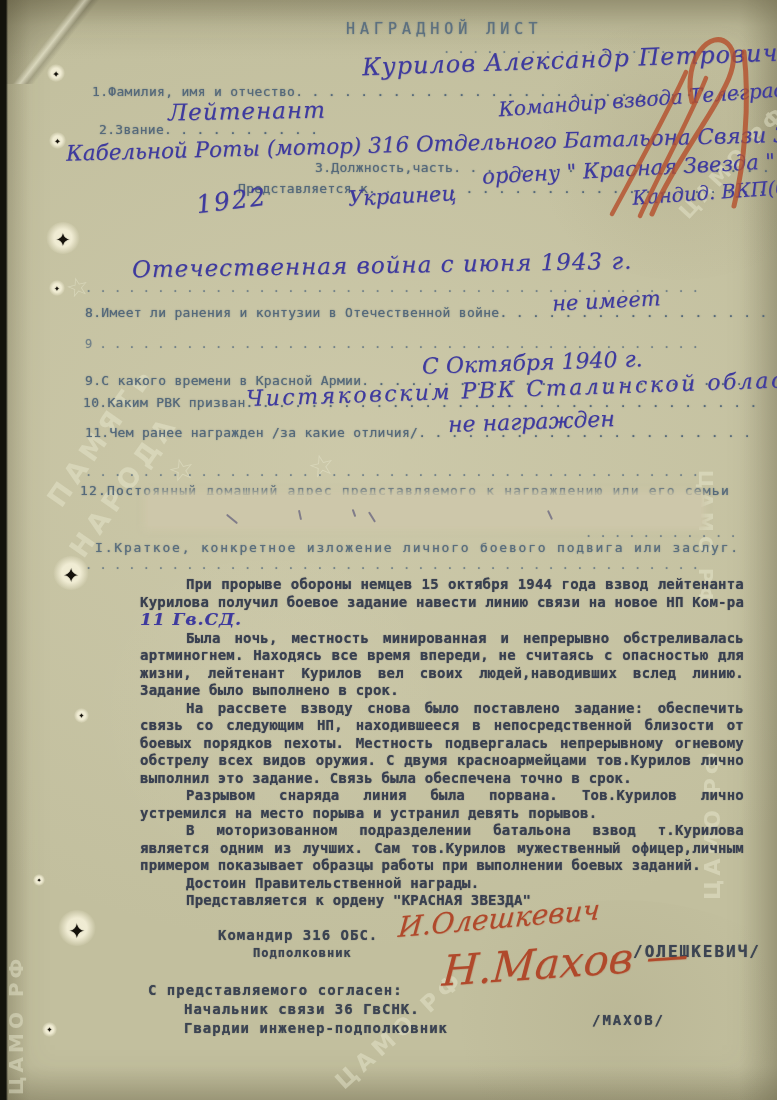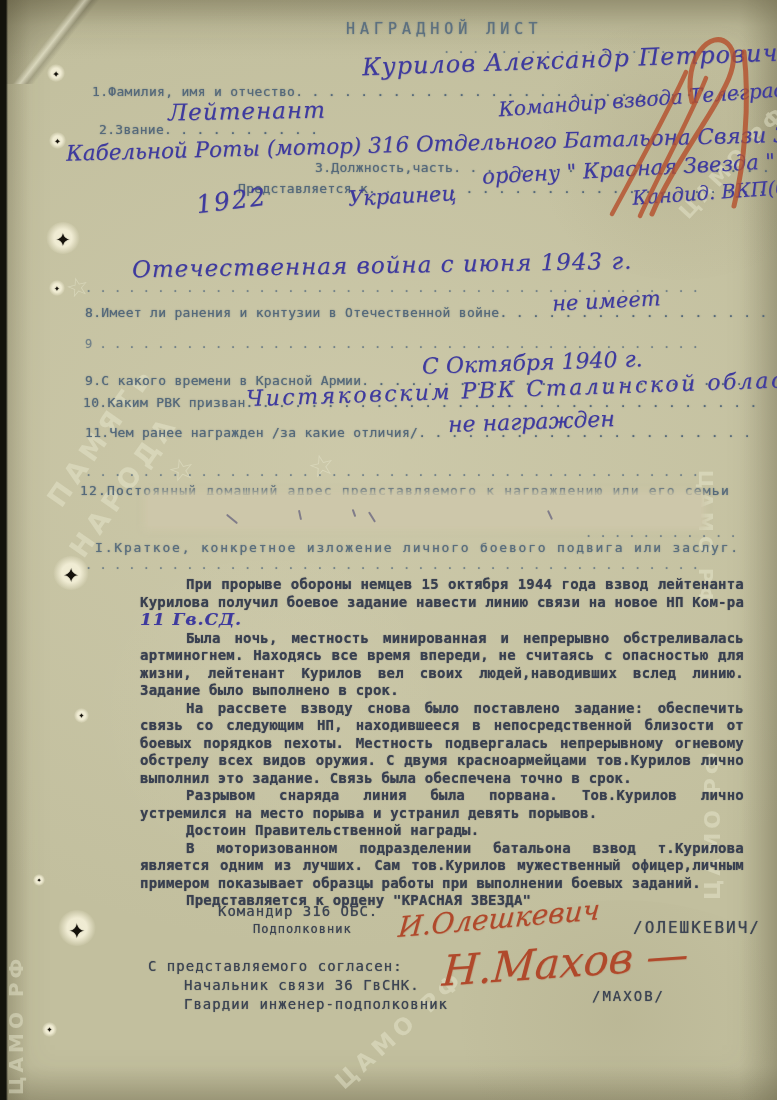--- a/index.html
+++ b/index.html
@@ -10,21 +10,21 @@
       linear-gradient(180deg, rgba(105,98,66,0.30) 0, rgba(105,98,66,0.08) 26px, rgba(0,0,0,0) 60px),
       linear-gradient(90deg, rgba(90,84,55,0.25) 0, rgba(0,0,0,0) 30px),
       linear-gradient(270deg, rgba(95,90,60,0.22) 0, rgba(0,0,0,0) 38px),
       linear-gradient(0deg, rgba(95,90,60,0.22) 0, rgba(0,0,0,0) 34px),
       #c2bf9e;
     box-shadow: inset 0 0 46px rgba(70,64,40,0.35);
     font-family:"DejaVu Sans Mono", monospace;
   }
   .typed{position:absolute;white-space:pre;color:#55697a;font-size:13px;letter-spacing:.3px;
          text-shadow:0 0 1.3px rgba(85,105,122,.9);}
-  .typed.dark{color:#3c4452;font-weight:normal;text-shadow:0 0 1px rgba(60,68,82,.85);}
+  .typed.dark{color:#3c4452;font-weight:bold;text-shadow:0 0 1px rgba(60,68,82,.85);margin-top:24px;}
   .dots{position:absolute;white-space:pre;color:#5f7383;font-size:12px;opacity:.8;
         text-shadow:0 0 1px rgba(95,115,131,.8);}
   .ink{position:absolute;white-space:pre;font-family:"DejaVu Serif", serif;font-style:italic;
        color:#3e3a9e;text-shadow:.4px .4px .7px rgba(62,58,158,.45);}
   .red-ink{color:#b0492b;text-shadow:.5px .5px 1px rgba(176,73,43,.4);}
   .citation{position:absolute;left:140px;top:576px;width:604px;text-align:justify;}
   .citation p{margin:0;text-indent:46px;font-size:14px;line-height:17.5px;font-weight:bold;
               color:#394050;letter-spacing:.2px;text-shadow:0 0 1.1px rgba(57,64,80,.8);
               text-align:justify;}
   .ink-inline{font-family:"DejaVu Serif",serif;font-style:italic;color:#3e3a9e;font-size:17px;
@@ -128,22 +128,22 @@
   <div class="residue" style="left:545px;top:514px;width:10px;transform:rotate(65deg);"></div>
 
   <span class="typed" style="left:95px;top:540px;letter-spacing:1.8px;color:#5a6e7d;">I.Краткое, конкретное изложение личного боевого подвига или заслуг.</span>
   <span class="dots" style="left:85px;top:558px;">. . . . . . . . . . . . . . . . . . . . . . . . . . . . . . . . . . . . . . . . . . .</span>
 
   <div class="citation">
     <p><span>При прорыве обороны немцев 15 октября 1944 года взвод лейтенанта Курилова получил боевое задание навести линию связи на новое НП Ком-ра </span><span class="ink-inline">11 Гв.СД.</span></p>
     <p>Была ночь, местность минированная и непрерывно обстреливалась артминогнем. Находясь все время впереди, не считаясь с опасностью для жизни, лейтенант Курилов вел своих людей,наводивших вслед линию. Задание было выполнено в срок.</p>
     <p>На рассвете взводу снова было поставлено задание: обеспечить связь со следующим НП, находившееся в непосредственной близости от боевых порядков пехоты. Местность подвергалась непрерывному огневому обстрелу всех видов оружия. С двумя красноармейцами тов.Курилов лично выполнил это задание. Связь была обеспечена точно в срок.</p>
     <p>Разрывом снаряда линия была порвана. Тов.Курилов лично устремился на место порыва и устранил девять порывов.</p>
+    <p>В моторизованном подразделении батальона взвод т.Курилова является одним из лучших. Сам тов.Курилов мужественный офицер,личным примером показывает образцы работы при выполнении боевых заданий.</p>
     <p>Достоин Правительственной награды.</p>
-    <p>В моторизованном подразделении батальона взвод т.Курилова является одним из лучших. Сам тов.Курилов мужественный офицер,личным примером показывает образцы работы при выполнении боевых заданий.</p>
     <p>Представляется к ордену "КРАСНАЯ ЗВЕЗДА"</p>
   </div>
 
   <span class="typed dark" style="left:218px;top:903px;font-size:14px;letter-spacing:1px;">Командир 316 ОБС.</span>
   <span class="typed dark" style="left:253px;top:922px;font-size:12px;letter-spacing:1px;">Подполковник</span>
   <span class="ink red-ink" style="left:398px;top:902px;font-size:28px;transform:rotate(-5deg) skewX(-10deg);">И.Олешкевич</span>
   <span class="typed dark" style="left:633px;top:918px;font-size:16px;letter-spacing:2px;">/ОЛЕШКЕВИЧ/</span>
 
   <span class="typed dark" style="left:148px;top:958px;font-size:14px;letter-spacing:1px;">С представляемого согласен:</span>
   <span class="typed dark" style="left:184px;top:977px;font-size:14px;letter-spacing:1px;">Начальник связи 36 ГвСНК.</span>

